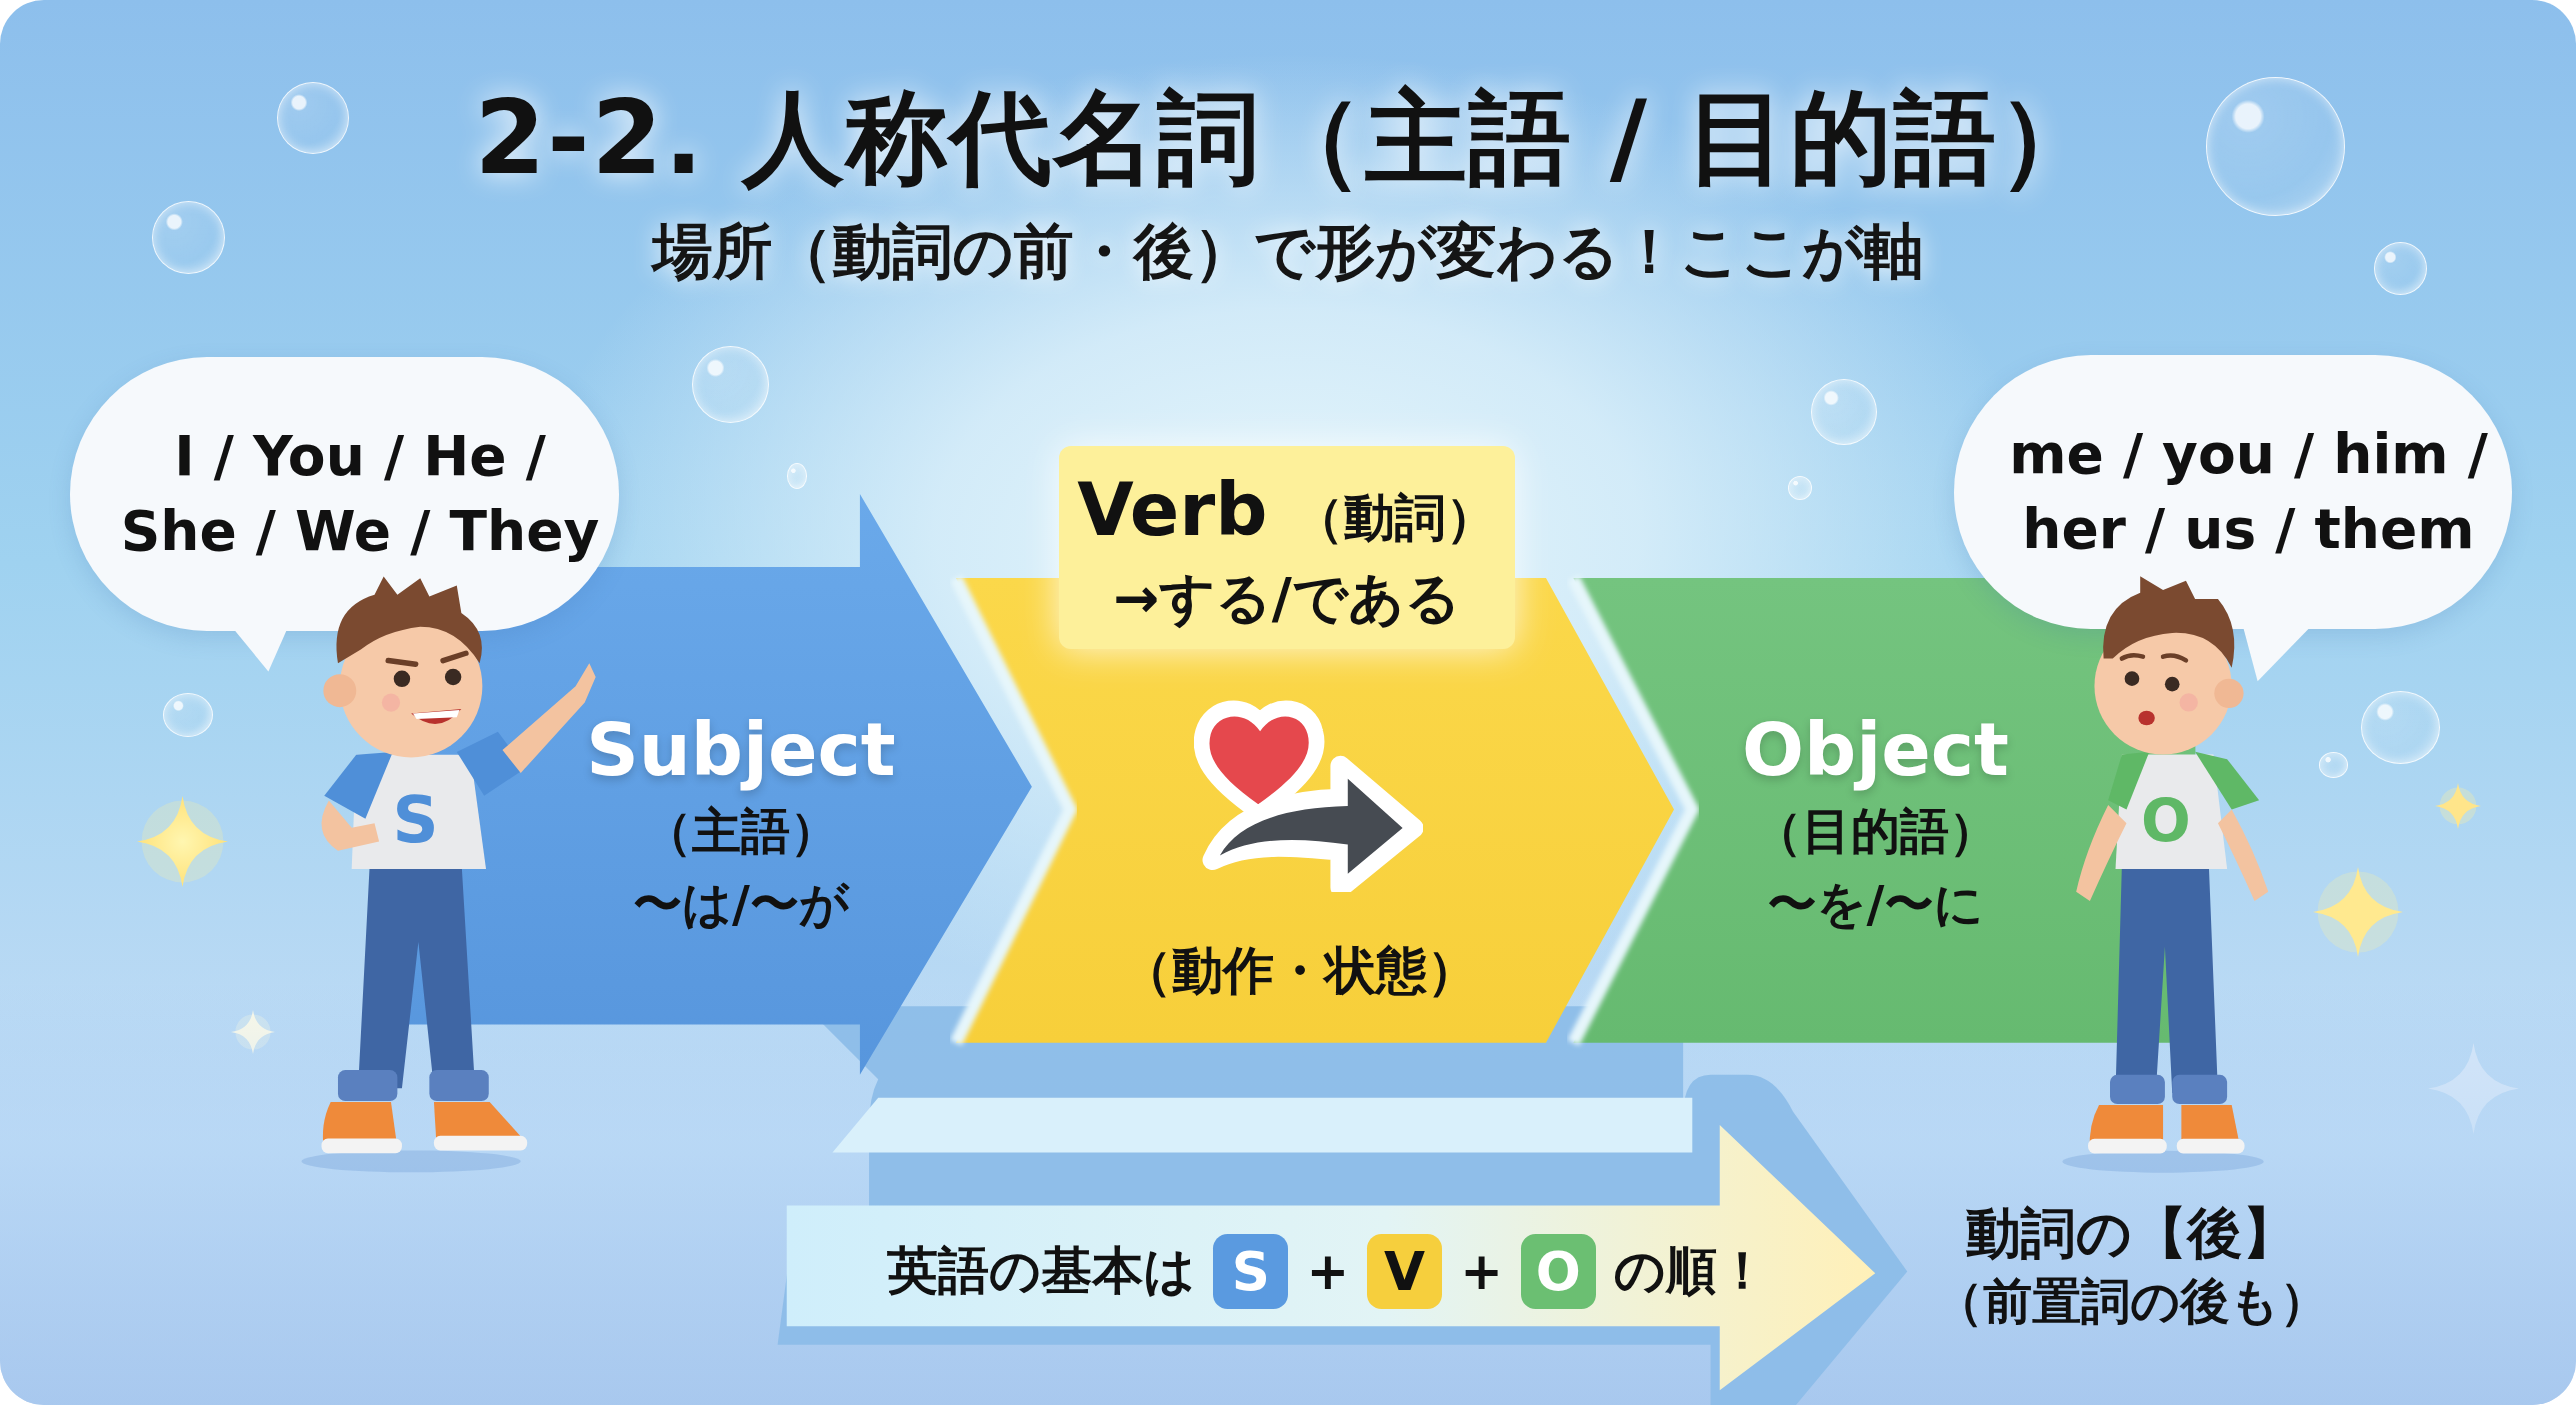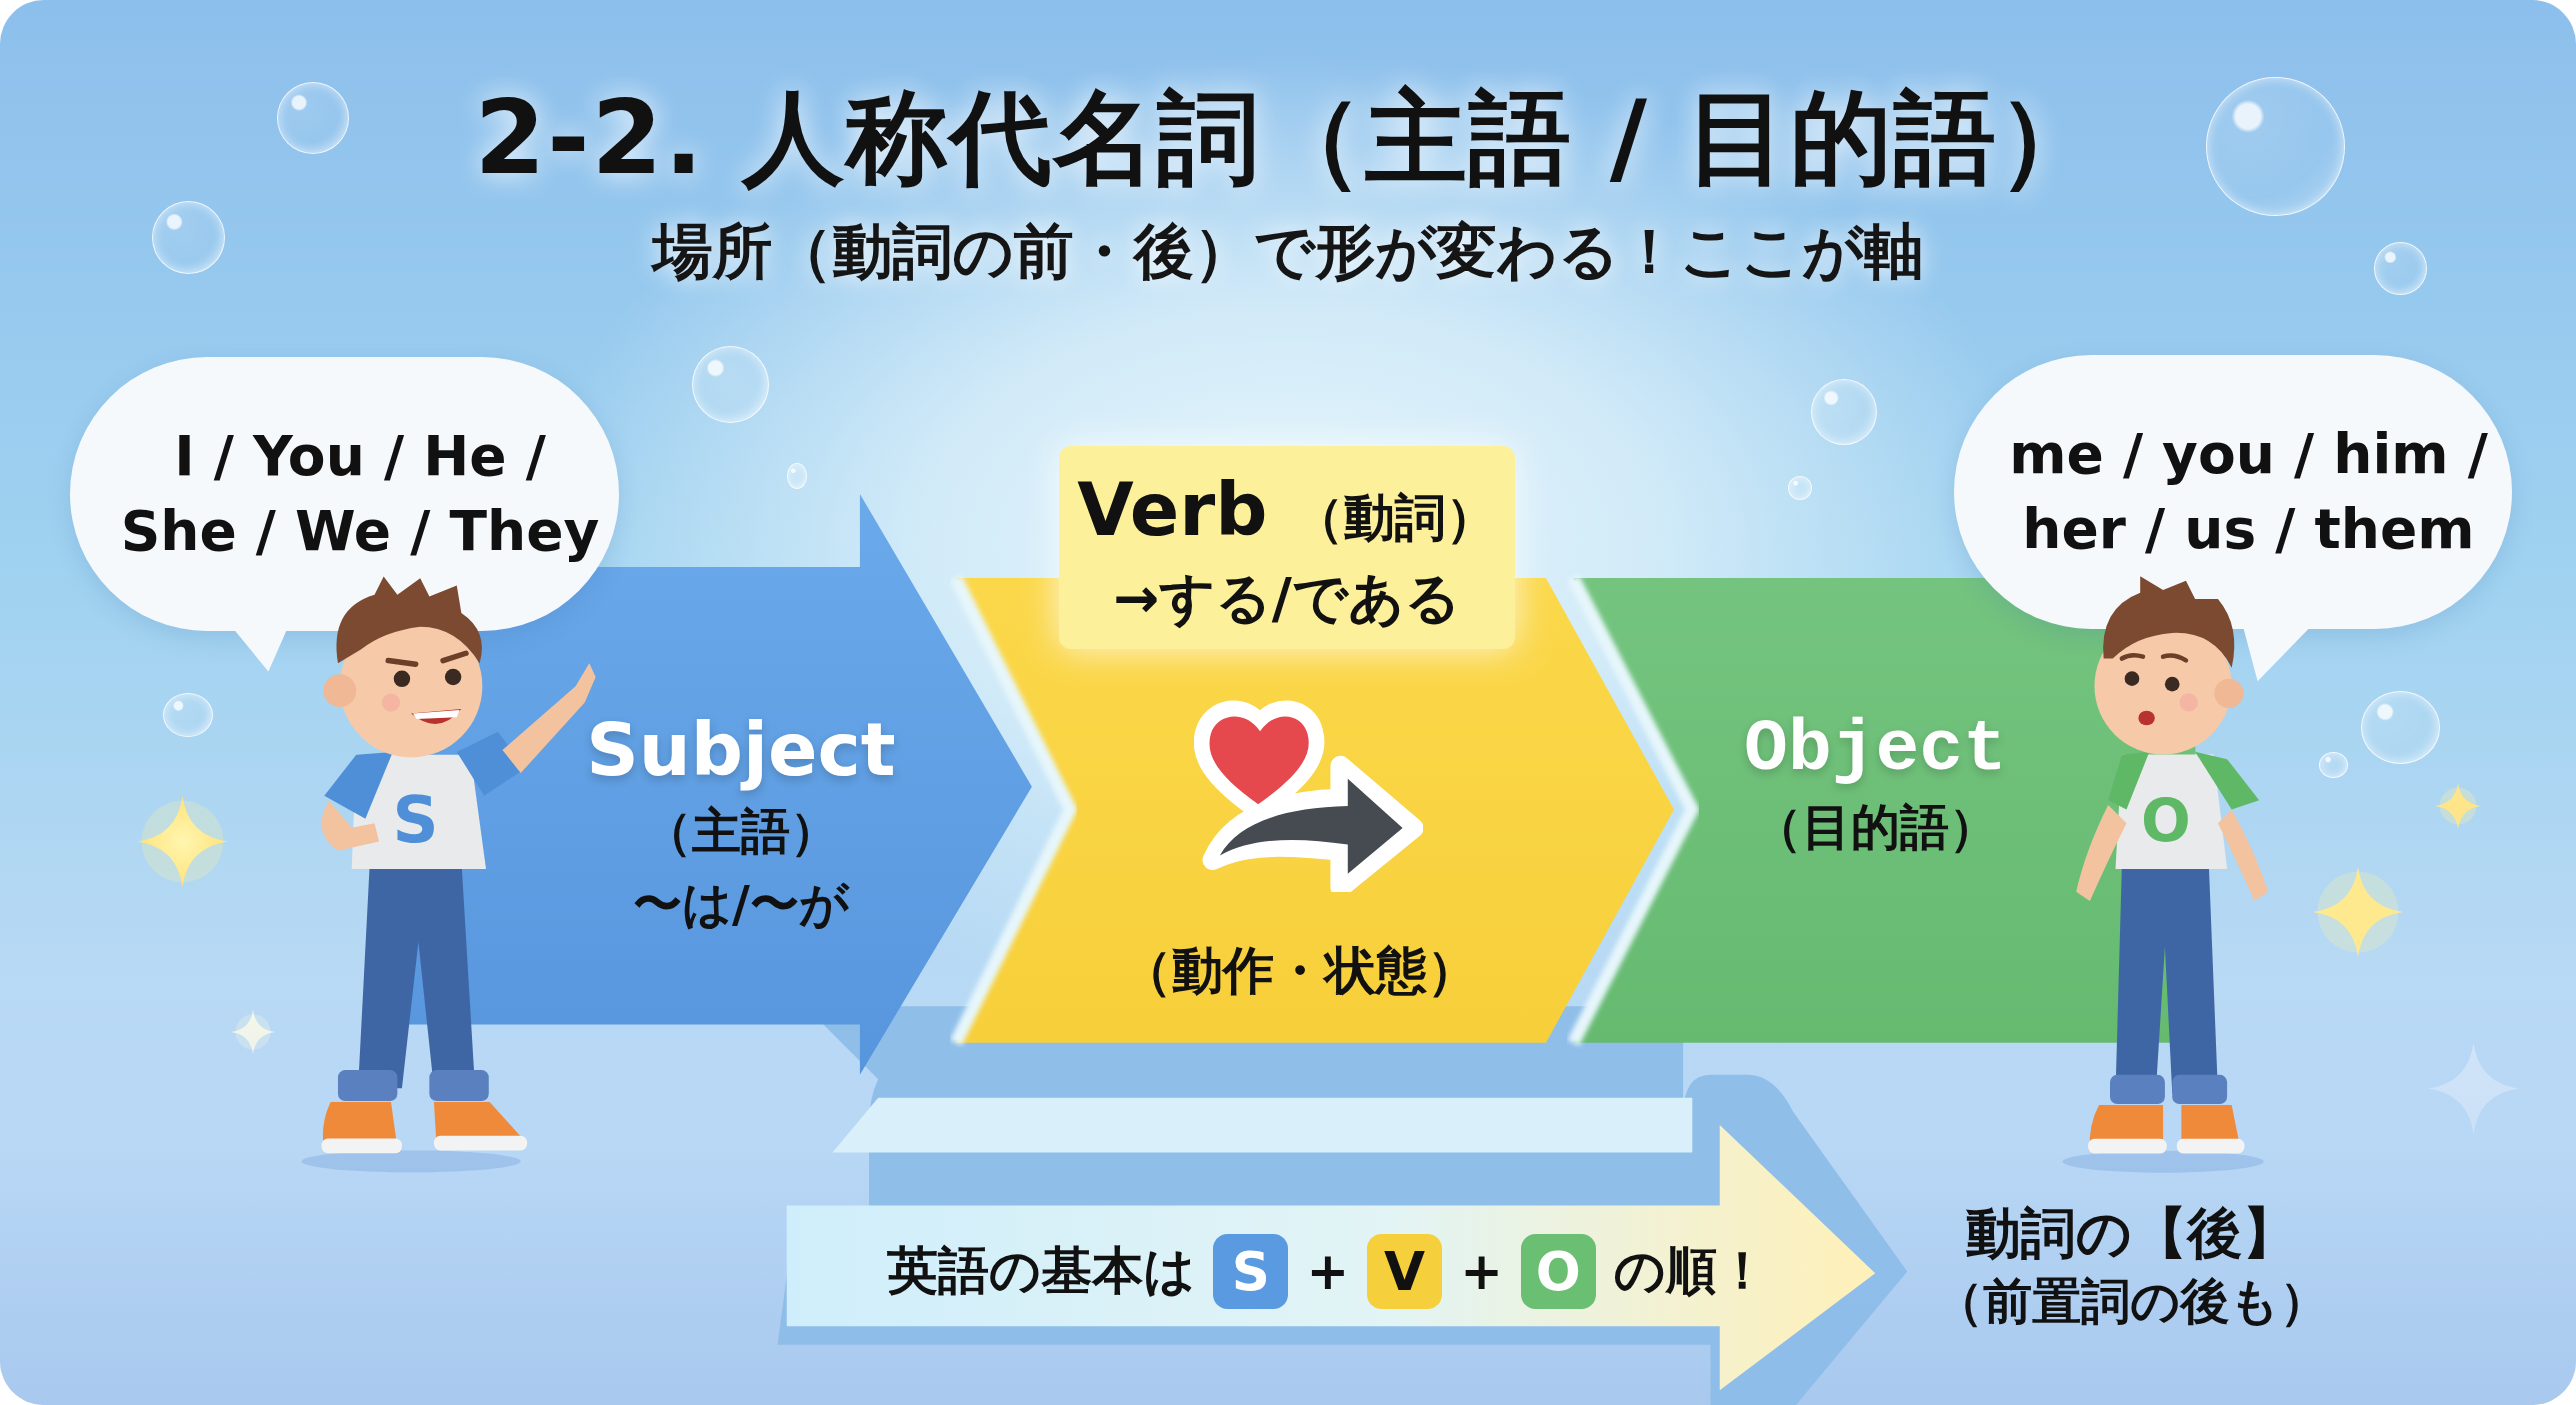--- a/index.html
+++ b/index.html
@@ -236,23 +236,24 @@
   </div>
 
   <svg class="verb-icon" viewBox="0 0 250 220">
     <path d="M70,130 C20,95 5,70 12,45 C20,18 55,12 72,38 C88,12 124,18 130,45 C137,70 120,95 70,130Z" fill="#fff" stroke="#fff" stroke-width="22" stroke-linejoin="round"></path>
     <path d="M70,124 C25,92 12,70 18,47 C25,24 56,20 72,44 C88,20 118,24 124,47 C130,70 115,92 70,124Z" fill="#e5484d"></path>
     <path d="M20,185 C40,140 90,120 160,118 L160,82 L240,150 L160,215 L160,175 C110,170 60,165 20,185Z" fill="#fff" stroke="#fff" stroke-width="22" stroke-linejoin="round"></path>
     <path d="M28,180 C48,145 95,128 168,126 L168,96 L228,150 L168,200 L168,168 C112,160 64,160 28,180Z" fill="#464b52"></path>
   </svg>
   <div class="verb-caption">（動作・状態）</div>
 
-  <div class="arrow-label" style="left:1720px;top:704px;width:311px;font-family:Liberation Mono, monospace;">
+  <div class="arrow-label" style="left:1720px;top:704px;width:311px;">
     <span class="en">Object</span>
     <span class="jp">（目的語）</span>
+    <span class="jp">〜を/〜に</span>
   </div>
 
   <div class="character" style="left:274px;top:576px;width:329px;height:595px;">
     <svg viewBox="0 0 360 650">
       <ellipse cx="150" cy="640" rx="120" ry="12" fill="#6f9fd6" opacity="0.35"></ellipse>
 
       <path d="M105,310 L205,310 L220,560 L175,560 L158,400 L140,560 L92,560 Z" fill="#3f66a4"></path>
       <rect x="70" y="540" width="65" height="34" rx="8" fill="#5a80bf"></rect>
       <rect x="170" y="540" width="65" height="34" rx="8" fill="#5a80bf"></rect>
 

